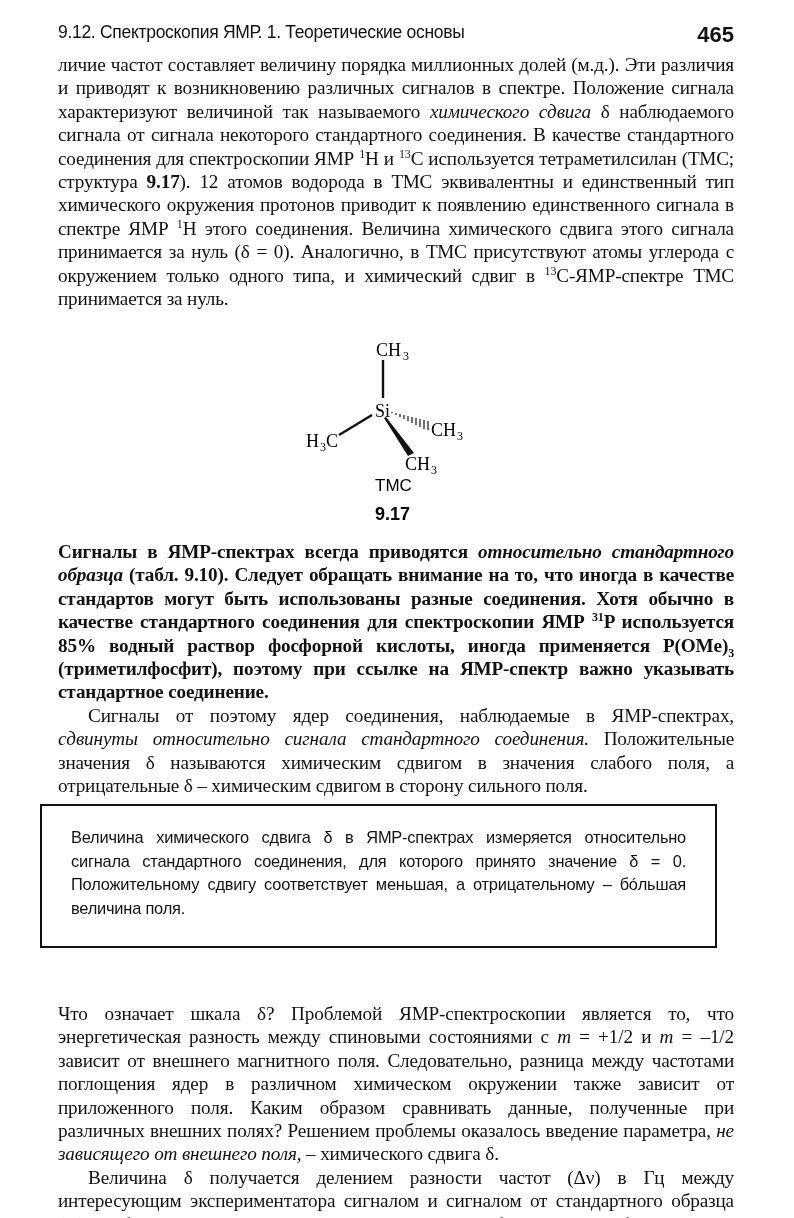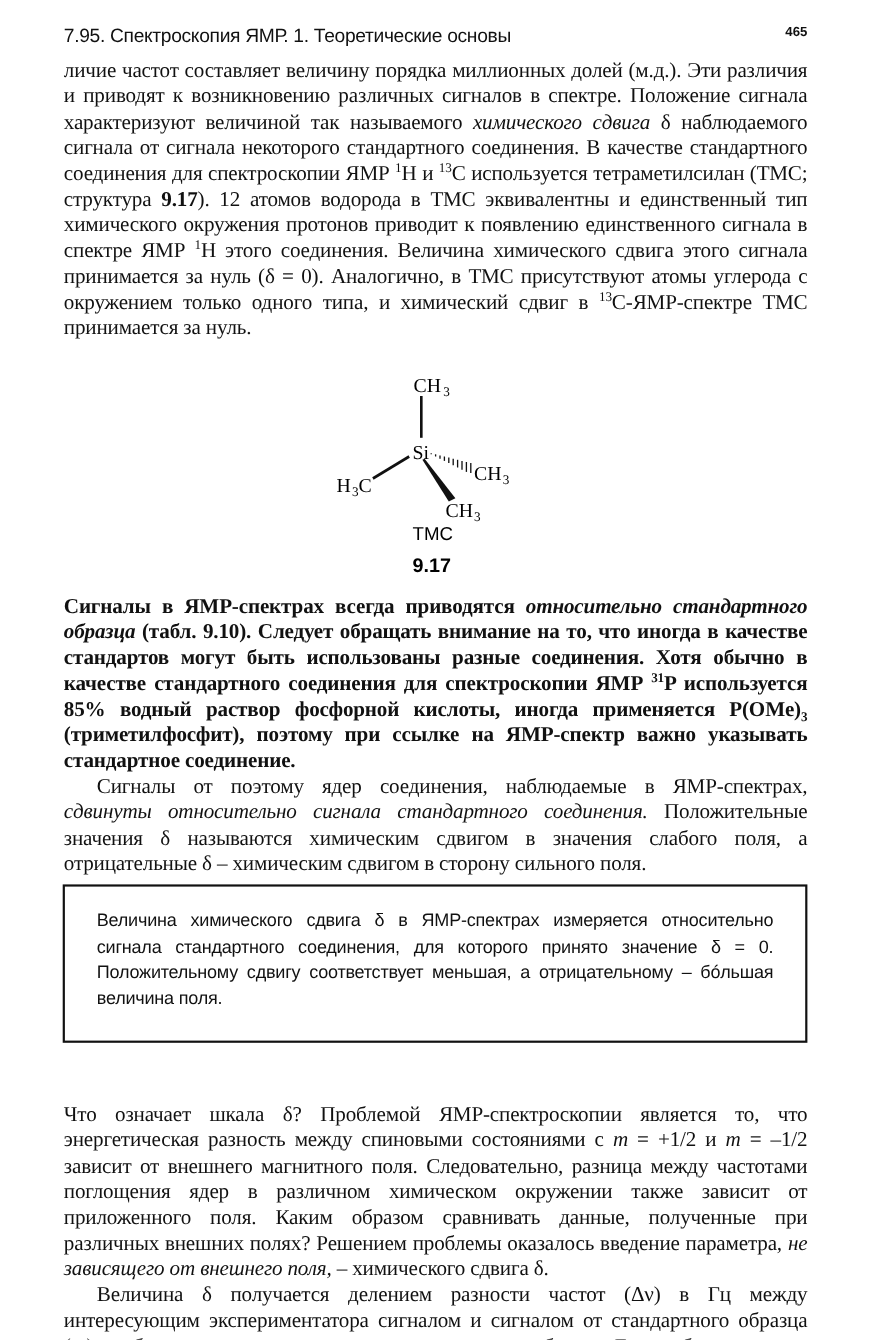--- a/index.html
+++ b/index.html
@@ -1,35 +1,35 @@
 <!DOCTYPE html>
 <html><head>
 <meta charset="utf-8">
 <style>
   html, body { margin: 0; padding: 0; background: #ffffff; }
   body { width: 794px; height: 1218px; position: relative; overflow: hidden; color: #111; }
   .header { position: absolute; top: 22px; left: 58px; width: 676px; height: 28px; font-family: "Liberation Sans", sans-serif; }
   .header .title { position: absolute; left: 0; top: 0; font-size: 17.5px; letter-spacing: -0.3px; }
-  .header .pnum { position: absolute; right: 0; top: 0; font-size: 12px; font-weight: bold; }
+  .header .pnum { position: absolute; right: 0; top: 0; font-size: 22px; font-weight: bold; }
   .para { position: absolute; left: 58px; width: 676px; font-family: "Liberation Serif", serif; font-size: 19.2px; line-height: 23.4px; text-align: justify; letter-spacing: -0.15px; }
   .para p { margin: 0; }
   .indent { text-indent: 30px; }
   sup, sub { font-size: 12px; line-height: 0; }
   .it { font-style: italic; }
   .b { font-weight: bold; }
   .fig { position: absolute; left: 250px; top: 330px; width: 300px; height: 200px; }
   .fig svg text { font-family: "Liberation Serif", serif; }
-  .box { position: absolute; left: 57px; top: 804px; width: 673px; height: 140px; border: 2.5px solid #111; }
+  .box { position: absolute; left: 40px; top: 804px; width: 673px; height: 140px; border: 2.5px solid #111; }
   .box .boxtext { position: absolute; left: 29px; top: 20px; width: 615px; font-family: "Liberation Sans", sans-serif; font-size: 16.4px; line-height: 23.6px; text-align: justify; letter-spacing: -0.2px; }
 </style>
 </head>
 <body>
 
 <div class="header">
-  <span class="title">7.95. Спектроскопия ЯМР. 1. Теоретические основы</span>
+  <span class="title">9.12. Спектроскопия ЯМР. 1. Теоретические основы</span>
   <span class="pnum">465</span>
 </div>
 
 <div class="para" style="top:53px;font-family:Liberation Serif, serif;">
   <p><span>личие частот составляет величину порядка миллионных долей (м.д.). Эти различия и приводят к возникновению различных сигналов в спектре. Положение сигнала характеризуют величиной так называемого </span><span class="it">химического сдвига</span><span> δ наблюдаемого сигнала от сигнала некоторого стандартного соединения. В качестве стандартного соединения для спектроскопии ЯМР </span><sup>1</sup><span>H и </span><sup>13</sup><span>C используется тетраметилсилан (ТМС; структура </span><span class="b">9.17</span><span>). 12 атомов водорода в ТМС эквивалентны и единственный тип химического окружения протонов приводит к появлению единственного сигнала в спектре ЯМР </span><sup>1</sup><span>H этого соединения. Величина химического сдвига этого сигнала принимается за нуль (δ = 0). Аналогично, в ТМС присутствуют атомы углерода с окружением только одного типа, и химический сдвиг в </span><sup>13</sup><span>C-ЯМР-спектре ТМС принимается за нуль.</span></p>
 </div>
 
 <div class="fig">
   <svg width="300" height="200" viewBox="0 0 300 200">
 

